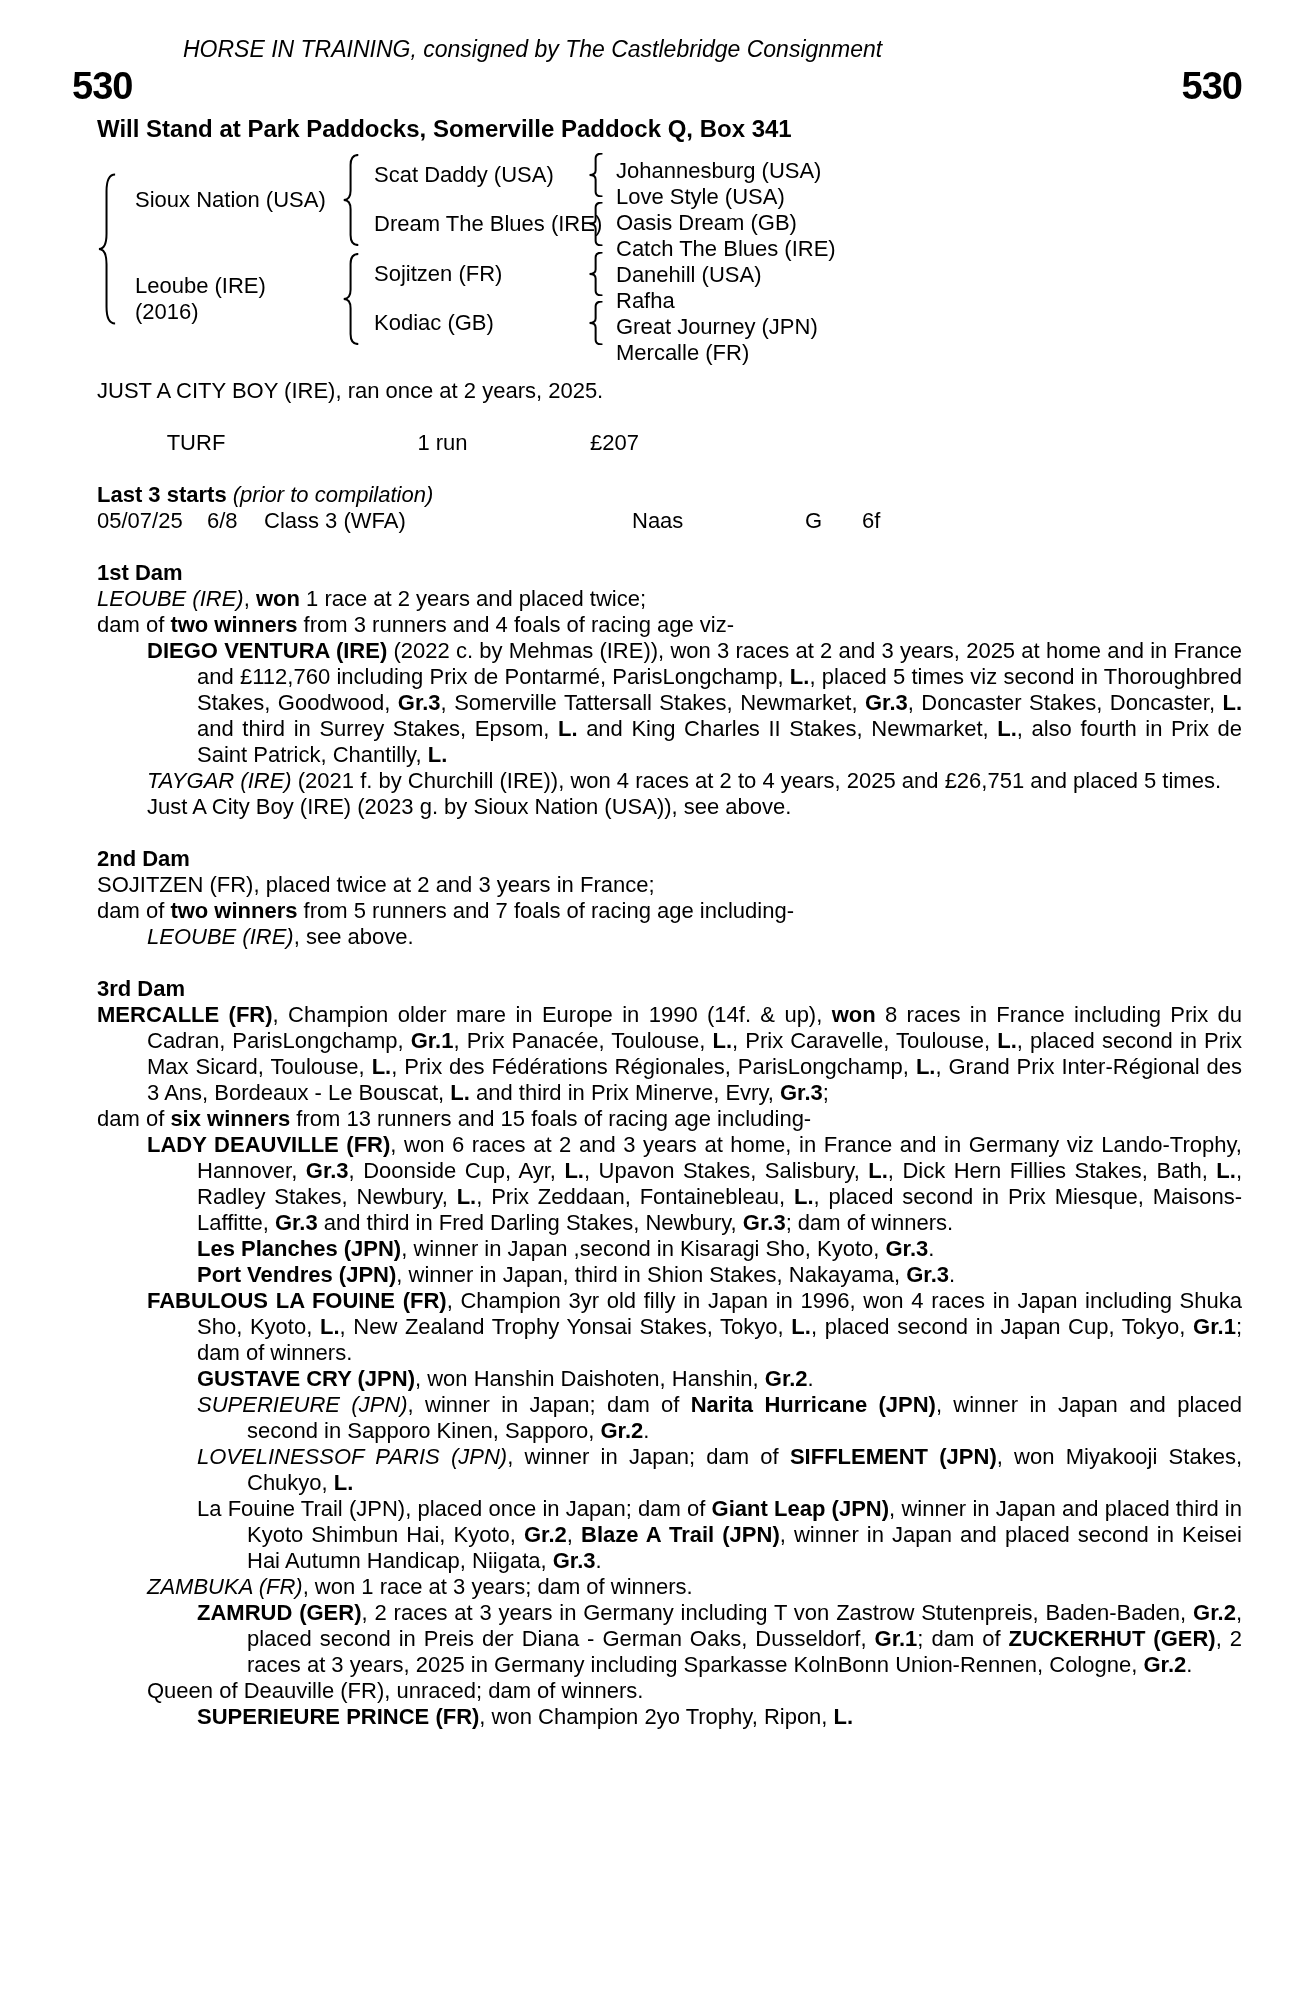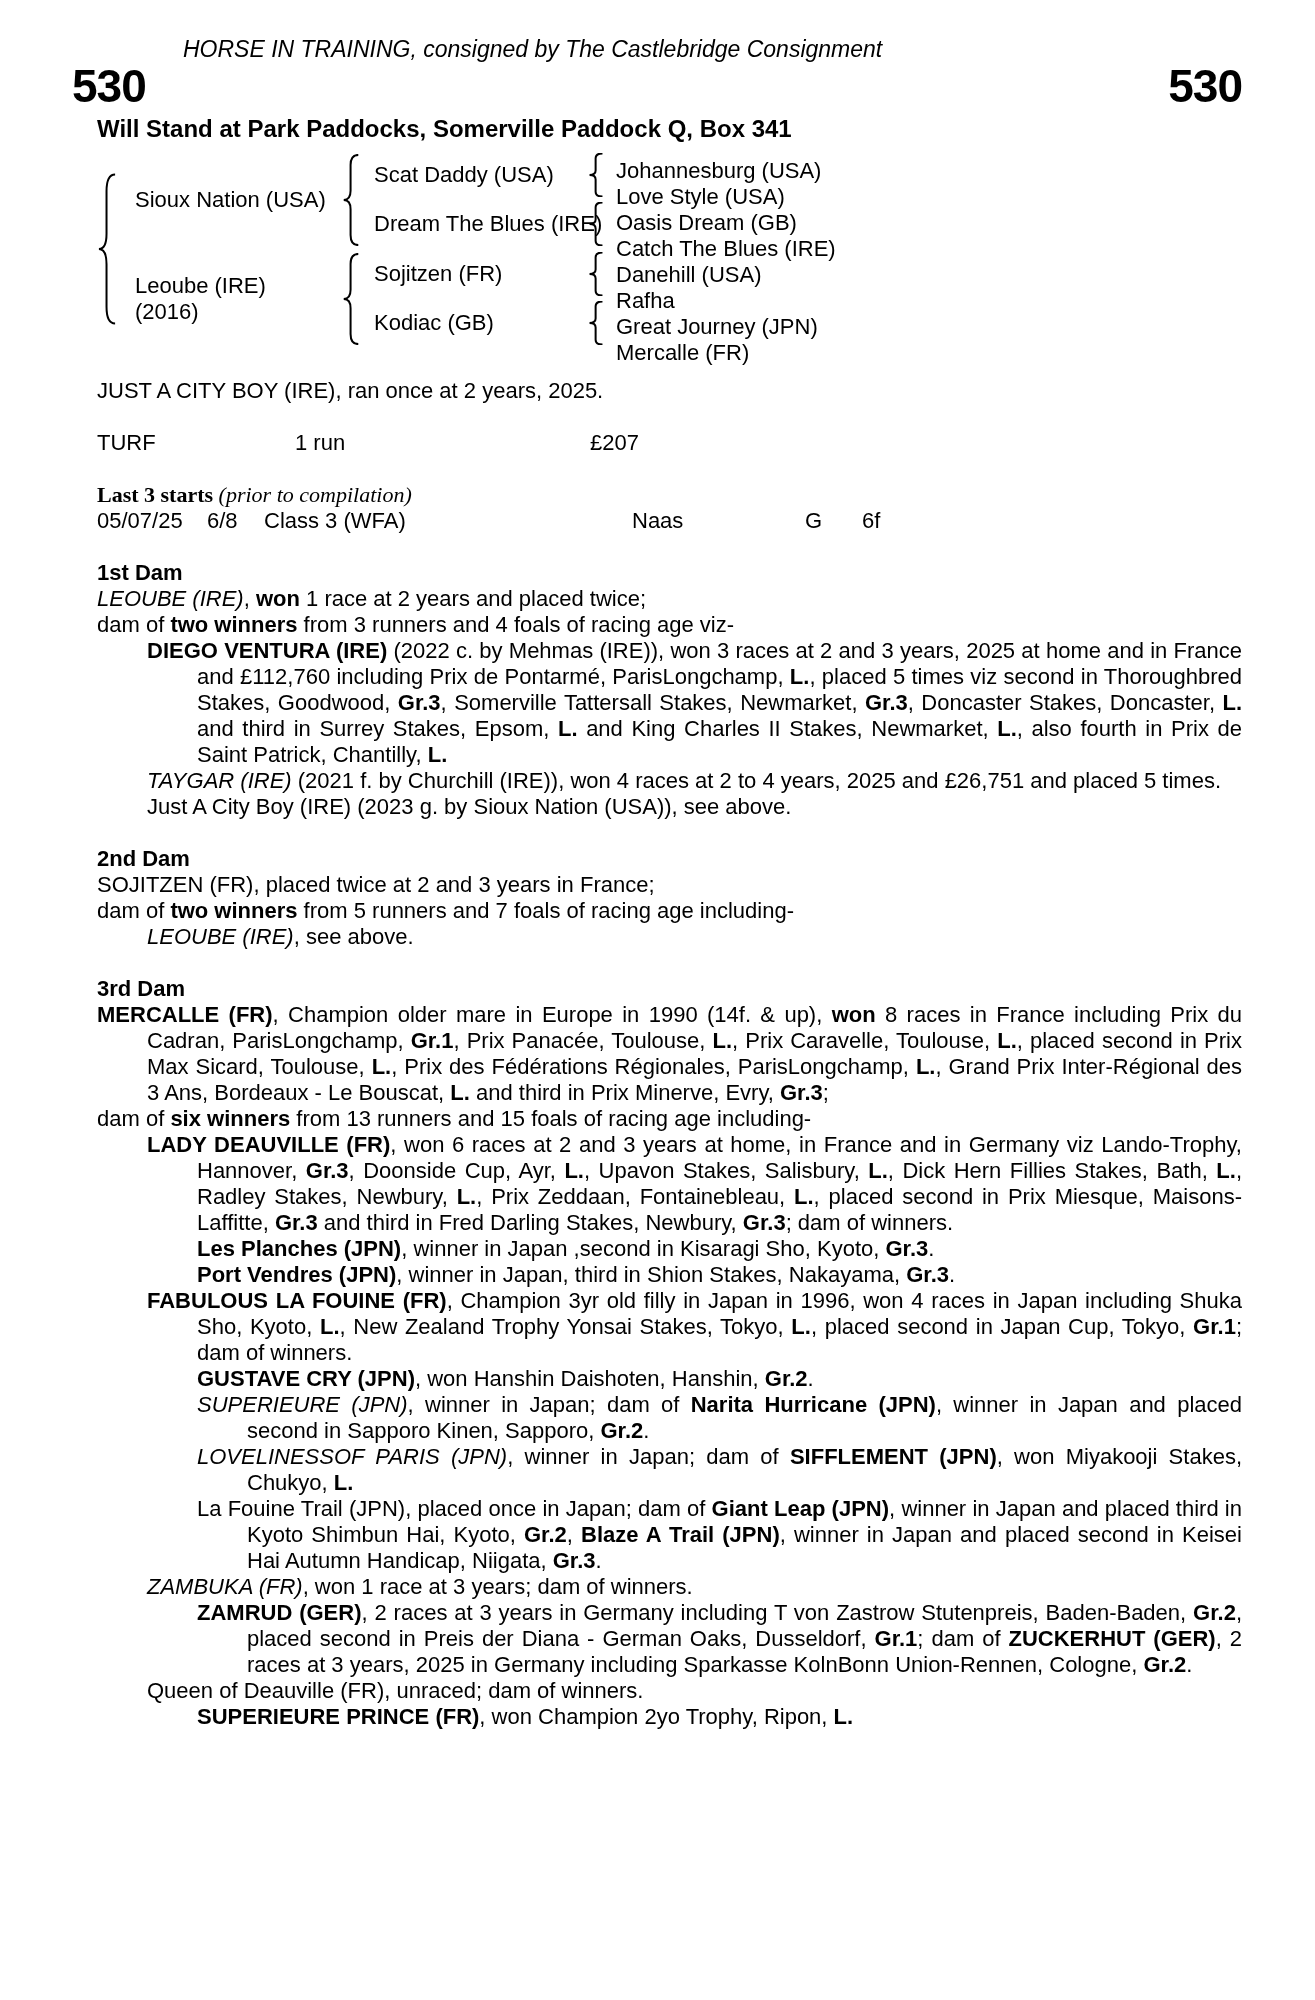--- a/index.html
+++ b/index.html
@@ -7,21 +7,21 @@
     width:1315px; min-height:2000px;
     color:#000;
     font-family:"Liberation Sans","DejaVu Sans",sans-serif;
     font-size:22px; line-height:26px;
   }
   .content { padding:36px 73px 40px 97px; }
 
   .consign-line { font-style:italic; font-size:23px; padding-left:86px; white-space:nowrap; }
 
   .lot-row { display:flex; justify-content:space-between; margin-left:-25px; margin-top:2px; }
-  .lot-num { font-weight:bold; font-size:46px; line-height:44px; letter-spacing:-1px; }
+  .lot-num { font-weight:bold; font-size:38px; line-height:44px; letter-spacing:-1px; }
 
   .stand-line { font-weight:bold; font-size:24px; margin-top:8px; white-space:nowrap; }
 
   
   .pedigree { display:flex; align-items:center; height:198px; margin-top:8px; }
   .ped-col { display:flex; flex-direction:column; height:198px; }
   .ped-owner { width:253px; justify-content:center; }
   .ped-owner div { white-space:nowrap; }
   .owner-name { font-weight:bold; font-size:25px; }
   .owner-suffix { font-weight:bold; }
@@ -31,24 +31,24 @@
   .parent-cell { flex:1; display:flex; flex-direction:column; justify-content:center; padding-left:18px; }
   .parent-cell div { white-space:nowrap; }
   .gps-col { width:228px; }
   .gp-cell { flex:1; display:flex; align-items:center; padding-left:14px; white-space:nowrap; }
   .ggps-col { flex:1;margin-top:16px; }
   .ggp-cell { flex:1; display:flex; align-items:center; padding-left:12px; white-space:nowrap; }
   .brace svg { display:block; }
 
   
   .summary-line { margin-top:30px; }
-  .turf-row { display:flex; margin-top:26px; }
+  .turf-row { display:flex; margin-top:26px;text-align:center; }
   .turf-surface { width:198px; }
   .turf-runs { width:295px; }
-  .last3-label { margin-top:26px;font-family:Liberation Serif, serif; }
+  .last3-label { margin-top:26px; }
   .last3-label .bold-part { font-weight:bold; }
   .last3-label .note-part { font-style:italic; }
   .race-row { display:flex; }
   .rr-date { width:110px; }
   .rr-pos { width:57px; }
   .rr-race { width:368px; }
   .rr-course { width:173px; }
   .rr-going { width:57px; }
   .rr-dist { width:70px; }
 

